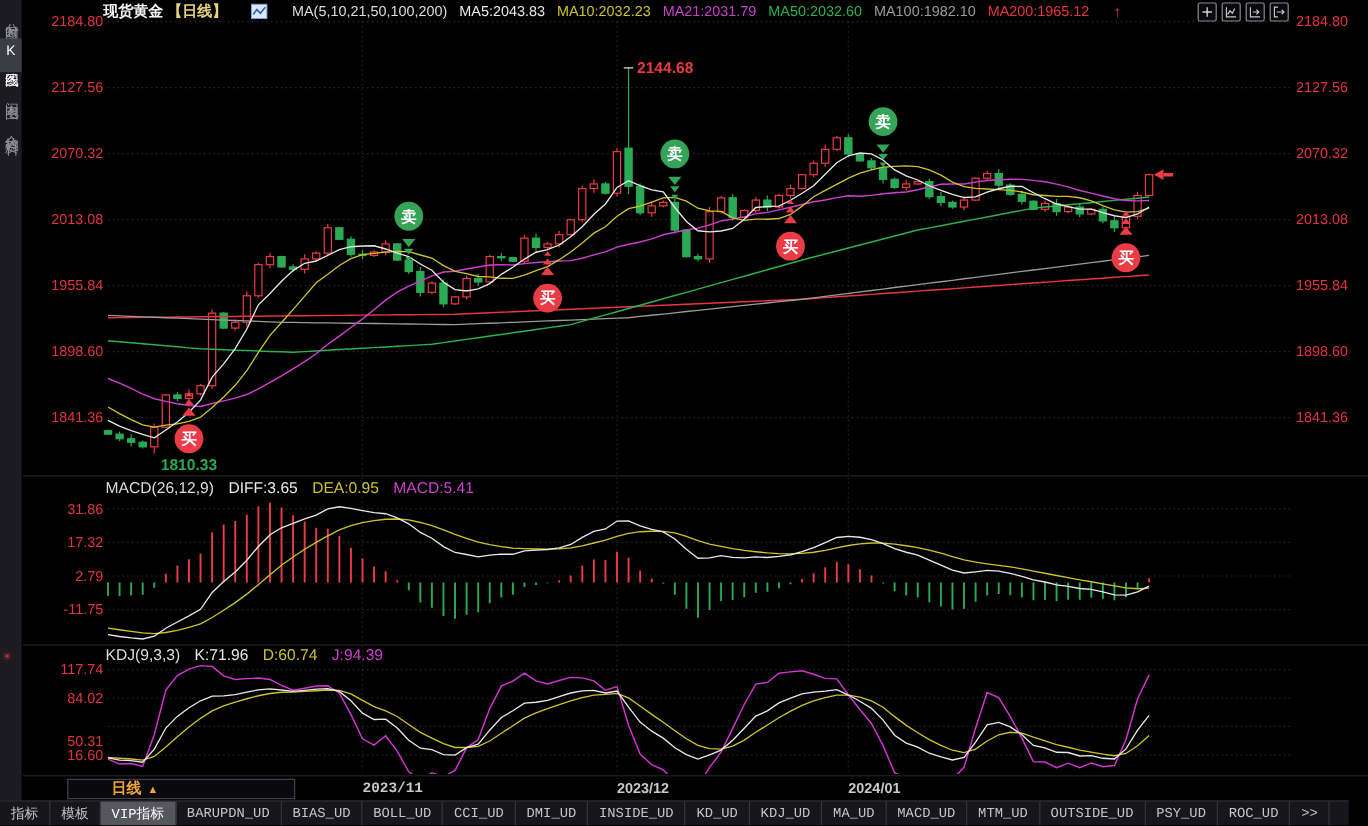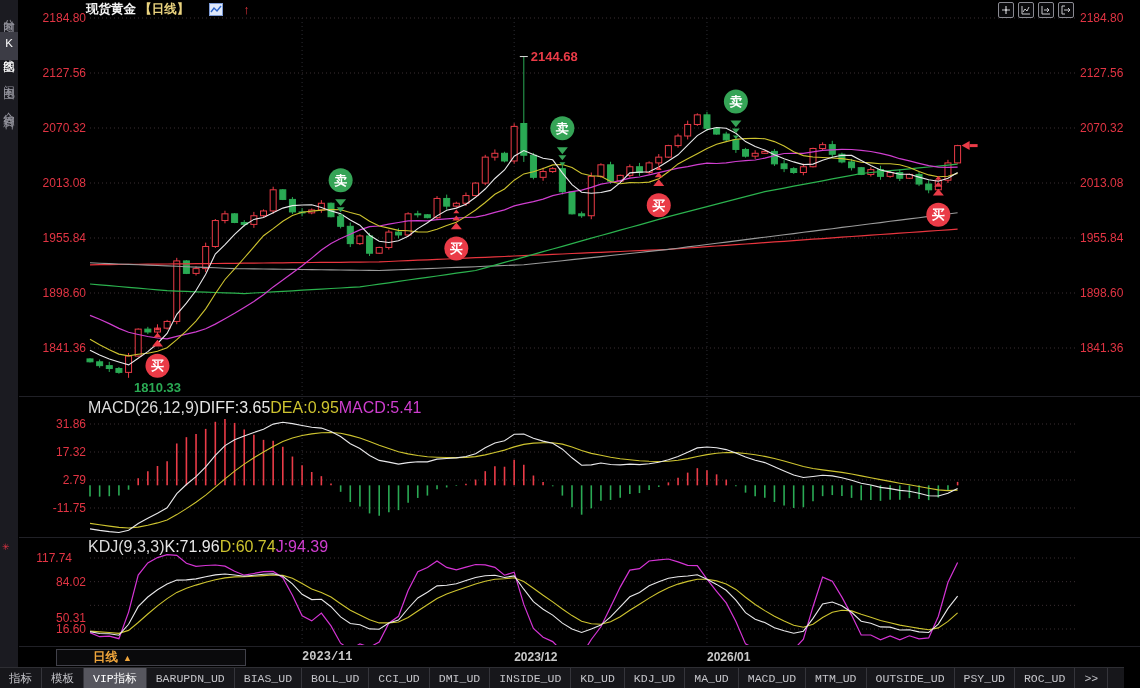--- a/index.html
+++ b/index.html
@@ -22,21 +22,21 @@
   .ma-item{font-size:12px;}
   .trend-arrow{color:#e8353e;font-weight:bold;font-size:13px;}
   
   .tr-icons{position:absolute;top:2px;right:66px;display:flex;gap:4px;z-index:6;}
   .tico{width:14px;height:14px;border:1px solid #8a8a92;border-radius:2px;display:flex;
         align-items:center;justify-content:center;cursor:pointer;background:#0a0a0c;}
   
   .axl{position:absolute;color:#e13443;font-size:12px;width:66px;text-align:right;z-index:4;}
   .axr{position:absolute;color:#e13443;font-size:12px;left:1080px;text-align:left;z-index:4;}
   
-  .p-head{position:absolute;left:88px;display:flex;font-size:16px;white-space:nowrap;z-index:6;}
+  .p-head{position:absolute;left:88px;display:flex;gap:12px;font-size:13px;white-space:nowrap;z-index:6;}
   .c-w{color:#dcdcdc;} .c-wb{color:#e8e8e8;} .c-y{color:#cdc32f;} .c-m{color:#cf3ecf;}
   .flake{position:absolute;left:2px;top:542px;color:#e13443;font-size:9px;z-index:6;}
   
   .period-box{position:absolute;left:56px;top:649px;width:190px;height:17px;border:1px solid #41414a;
               box-sizing:border-box;color:#f0a63c;font-size:12.5px;font-weight:bold;
               padding-left:36px;display:flex;align-items:center;gap:5px;cursor:pointer;z-index:6;background:#0a0a0c;}
   .period-arrow{font-size:9px;}
   .date-label{position:absolute;top:650px;color:#c9c9c9;font-size:12px;font-weight:bold;z-index:4;}
   
   .sep{position:absolute;left:19px;right:0;height:1px;background:#202026;z-index:2;}
@@ -448,20 +448,29 @@
     <span>
       <span class="sym">现货黄金</span>
       <span class="per">【日线】</span>
     </span>
     <span class="thumb">
       <svg width="14" height="13">
           <rect x="0.5" y="0.5" width="13" height="12" fill="#dfe8fa" stroke="#7d9bd6"></rect>
       <polyline points="2,9 5,5 8,8 12,3" fill="none" stroke="#2b63c8" stroke-width="1.4"></polyline>
         </svg>
     </span>
+    <span id="ma-items" style="display:flex;gap:10px">
+        <span class="ma-item" style="color: rgb(220, 220, 220);">MA(5,10,21,50,100,200)</span>
+        <span class="ma-item" style="color: rgb(232, 232, 234);">MA5:2043.83</span>
+        <span class="ma-item" style="color: rgb(205, 195, 47);">MA10:2032.23</span>
+        <span class="ma-item" style="color: rgb(207, 62, 207);">MA21:2031.79</span>
+        <span class="ma-item" style="color: rgb(43, 178, 78);">MA50:2032.60</span>
+        <span class="ma-item" style="color: rgb(154, 154, 154);">MA100:1982.10</span>
+        <span class="ma-item" style="color: rgb(232, 53, 62);">MA200:1965.12</span>
+      </span>
     <span class="trend-arrow">↑</span>
   </div>
 
   <div class="tr-icons">
     <span class="tico">
       <svg width="10" height="10">
           <path d="M5 1v8M1 5h8" stroke="#c8c8cc" stroke-width="1.2"></path>
           <rect x="4" y="4" width="2" height="2" fill="#c8c8cc"></rect>
         </svg>
     </span>
@@ -497,21 +506,21 @@
       <div class="axl" style="left: 20px; top: 231px;">1955.84</div>
       <div class="axr" style="top: 231px;">1955.84</div>
       <div class="axl" style="left: 20px; top: 286px;">1898.60</div>
       <div class="axr" style="top: 286px;">1898.60</div>
       <div class="axl" style="left: 20px; top: 341px;">1841.36</div>
       <div class="axr" style="top: 341px;">1841.36</div>
       <div class="axl" style="left: 20px; top: 417px;">31.86</div>
       <div class="axl" style="left: 20px; top: 445.006px;">17.32</div>
       <div class="axl" style="left: 20px; top: 472.994px;">2.79</div>
       <div class="axl" style="left: 20px; top: 501px;">-11.75</div>
-      <div class="axl" style="left: 6px; top: 551px;">117.74</div>
+      <div class="axl" style="left: 20px; top: 551px;">117.74</div>
       <div class="axl" style="left: 20px; top: 574.671px;">84.02</div>
       <div class="axl" style="left: 20px; top: 611px;">50.31</div>
       <div class="axl" style="left: 20px; top: 622px;">16.60</div>
     </div>
 
   <div class="p-head" style="top:399px">
     <span class="c-w">MACD(26,12,9)</span>
     <span class="c-wb">DIFF:3.65</span>
     <span class="c-y">DEA:0.95</span>
     <span class="c-m">MACD:5.41</span>
@@ -525,21 +534,21 @@
     <span class="c-m">J:94.39</span>
   </div>
 
   <div class="period-box">
     <span>日线</span>
     <span class="period-arrow" style="color:#f0a63c">▲</span>
   </div>
   <div id="date-ticks">
       <div class="date-label" style="left: 302.08px; font-family: Liberation Mono, monospace;">2023/11</div>
       <div class="date-label" style="left: 514.16px;">2023/12</div>
-      <div class="date-label" style="left: 706.96px;">2026/01</div>
+      <div class="date-label" style="left: 706.96px;">2024/01</div>
     </div>
 
   <div class="tab-row" id="tab-row">
       <span class="tab">指标</span>
       <span class="tab">模板</span>
       <span class="tab active">VIP指标</span>
       <span class="tab">BARUPDN_UD</span>
       <span class="tab">BIAS_UD</span>
       <span class="tab">BOLL_UD</span>
       <span class="tab">CCI_UD</span>

